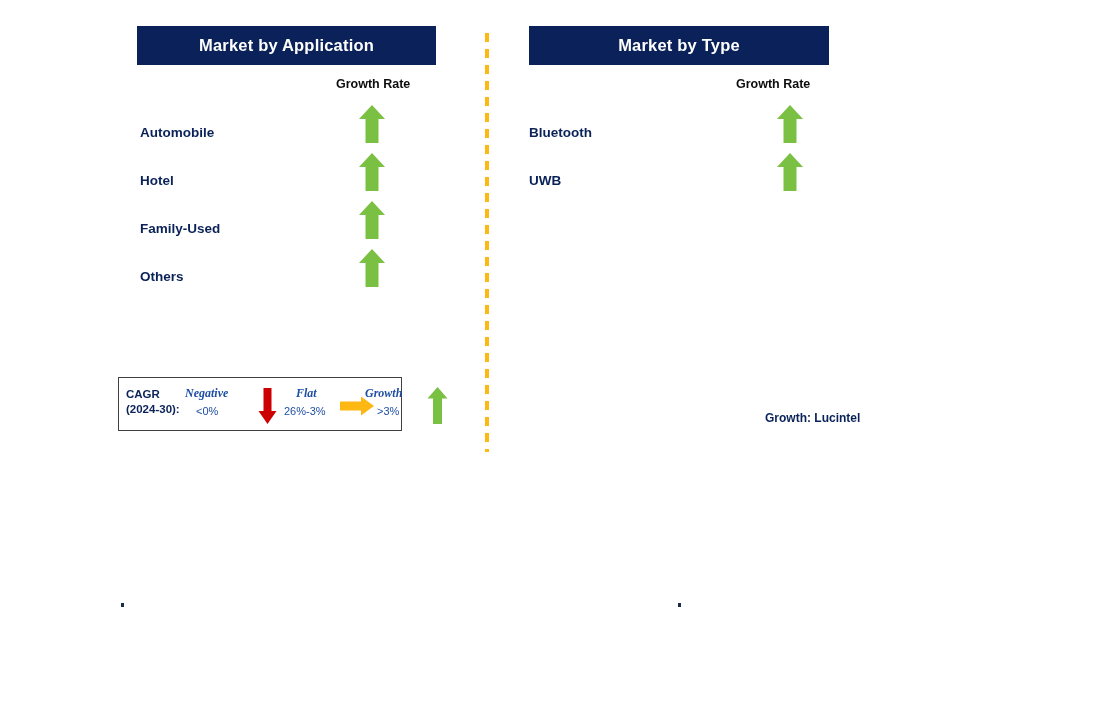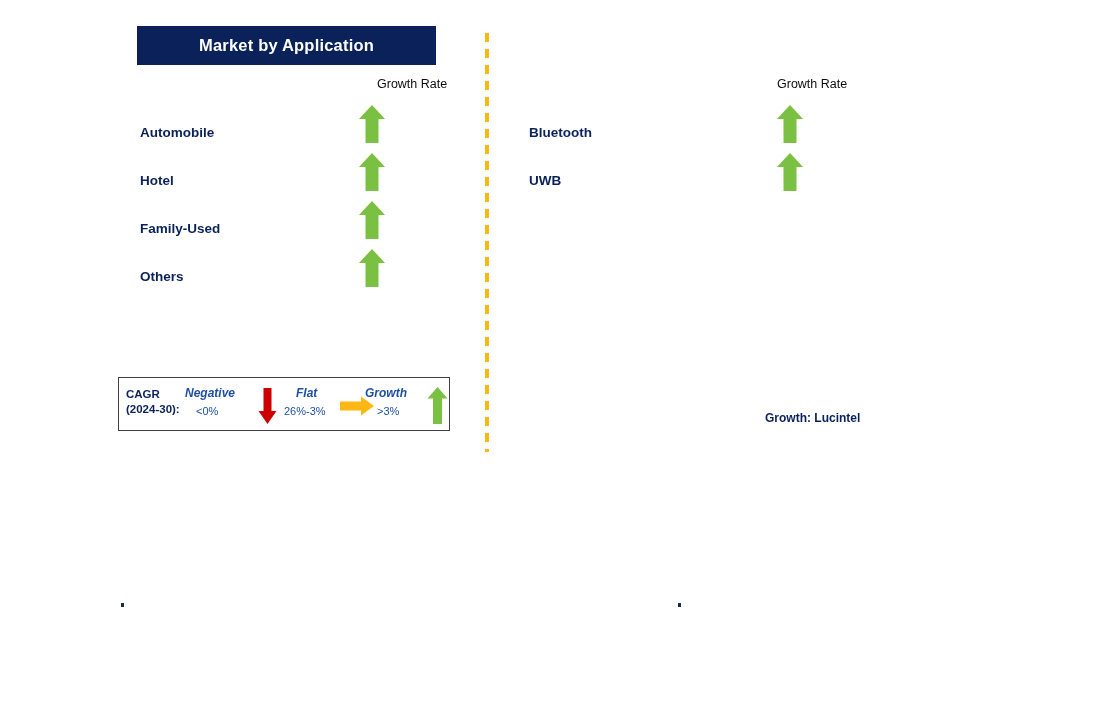--- a/index.html
+++ b/index.html
@@ -36,24 +36,23 @@
     justify-content: center;
     text-align: center;
   }
   #panel-header-left  { left: 137px; top: 26px; width: 299px; height: 39px; }
   #panel-header-right { left: 529px; top: 26px; width: 300px; height: 39px; }
 
   
   .growth-caption {
     position: absolute;
     font-size: 12.5px;
-    font-weight: normal;
+    font-weight: bold;
     color: #0d0d0d;
     white-space: nowrap;
-    margin-left: 41px;
   }
   #growth-caption-left  { left: 336px; top: 77px; }
   #growth-caption-right { left: 736px; top: 77px; }
 
   
   .seg-row {
     position: absolute;
     height: 44px;
     display: flex;
     align-items: center;
@@ -100,21 +99,21 @@
         #fdb813 9px,
         rgba(255,255,255,0) 9px,
         rgba(255,255,255,0) 16px);
   }
 
   
   #cagr-legend {
     position: absolute;
     left: 118px;
     top: 377px;
-    width: 332px;
+    width: 284px;
     height: 54px;
     border: 1.4px solid #404040;
     background: #ffffff;
     box-sizing: border-box;
   }
   .legend-inner {
     position: relative;
     width: 100%;
     height: 100%;
   }
@@ -134,20 +133,21 @@
     height: 100%;
   }
   .legend-word {
     position: absolute;
     top: 8px;
     font-size: 12px;
     font-style: italic;
     font-weight: bold;
     color: #1f4fa3;
     white-space: nowrap;
+    font-family: Liberation Serif, serif;
   }
   .legend-range {
     position: absolute;
     top: 27px;
     font-size: 11px;
     color: #1f4fa3;
     white-space: nowrap;
   }
   .legend-arrow {
     position: absolute;
@@ -235,20 +235,23 @@
         <svg viewBox="0 0 28 40" width="28" height="40" aria-hidden="true">
           <polygon class="arrow-up-green" points="14,1 27,15 20.5,15 20.5,39 7.5,39 7.5,15 1,15"></polygon>
         </svg>
       </span>
     </div>
 
   </div>
 
   <div id="divider"></div>
 
+  <div class="panel-header" id="panel-header-right">
+    <span>Market by Type</span>
+  </div>
 
   <div class="growth-caption" id="growth-caption-right">Growth Rate</div>
 
   <div class="col-right">
 
     <div class="seg-row" style="top:102px;">
       <span class="seg-label">Bluetooth</span>
       <span class="seg-arrow">
         <svg viewBox="0 0 28 40" width="28" height="40" aria-hidden="true">
           <polygon class="arrow-up-green" points="14,1 27,15 20.5,15 20.5,39 7.5,39 7.5,15 1,15"></polygon>

